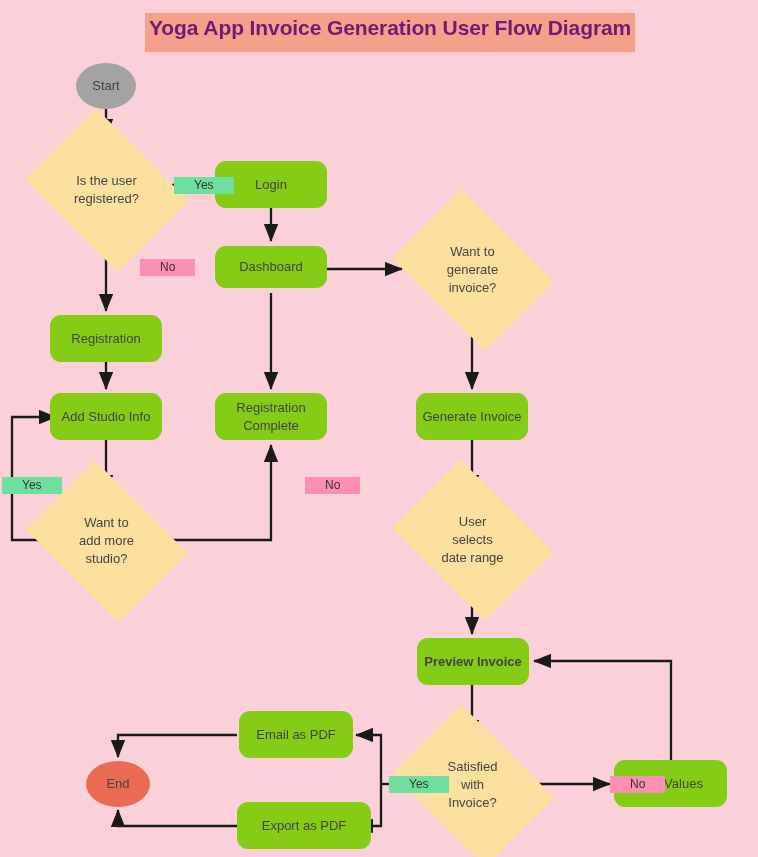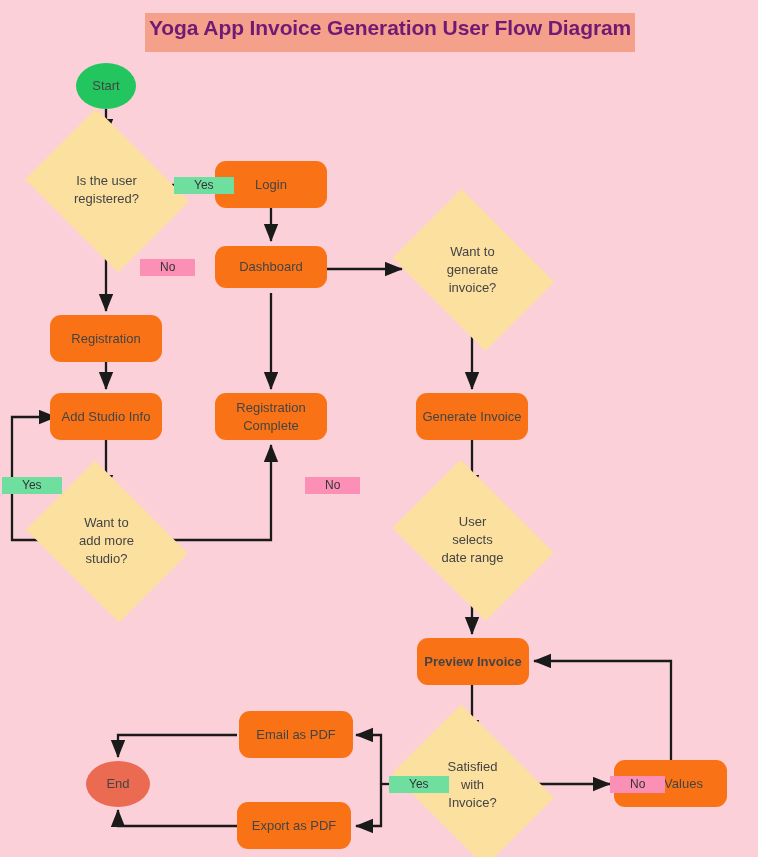--- a/index.html
+++ b/index.html
@@ -47,21 +47,21 @@
     display: flex;
     align-items: center;
     justify-content: center;
     text-align: center;
     color: #444444;
     font-size: 13px;
     line-height: 18px;
     box-sizing: border-box;
   }
   .proc {
-    background: #f97316;
+    background: #84cc16;
     border-radius: 11px;
   }
   .proc .lbl {
     position: relative;
     z-index: 2;
     padding: 0 5px;
   }
 
   
   .dec {
@@ -78,21 +78,21 @@
   }
   .dec .lbl {
     position: relative;
     z-index: 2;
     padding: 0 4px;
   }
 
   .term {
     border-radius: 50%;
   }
-  .term.start { background: #22c55e; }
+  .term.start { background: #a3a3a3; }
   .term.end   { background: #ea6a52; }
   .term .lbl  { position: relative; z-index: 2; }
 
   
   .elabel {
     position: absolute;
     font-size: 12px;
     line-height: 15px;
     color: #333333;
     padding: 1px 20px;
@@ -244,21 +244,21 @@
   </div>
 
   <div class="node proc" style="left:614px; top:760px; width:113px; height:47px;">
     <span class="lbl">Edit Values</span>
   </div>
 
   <div class="node proc" style="left:239px; top:711px; width:114px; height:47px;">
     <span class="lbl">Email as PDF</span>
   </div>
 
-  <div class="node proc" style="left:237px; top:802px; width:114px; height:47px;">
+  <div class="node proc" style="left:237px; top:802px; width:134px; height:47px;">
     <span class="lbl">Export as PDF</span>
   </div>
 
   <div class="node term end" style="left:86px; top:761px; width:64px; height:46px;">
     <span class="lbl">End</span>
   </div>
 
   <div class="elabel yes" style="left:174px; top:177px;">Yes</div>
 
   <div class="elabel no" style="left:96px; top:259px;">No</div>

